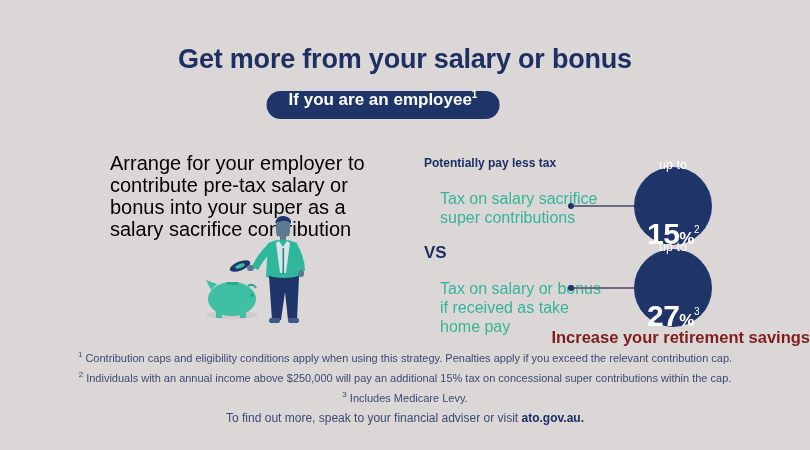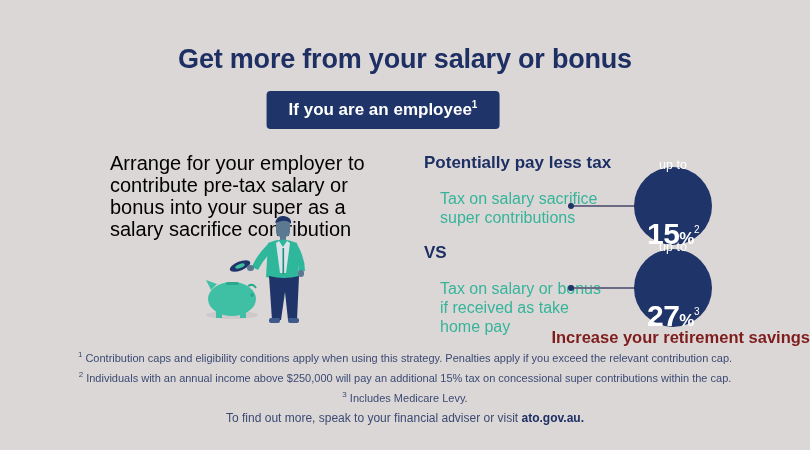--- a/index.html
+++ b/index.html
@@ -35,22 +35,22 @@
   }
   .employee-pill {
     position: absolute;
     top: 91px;
     left: 50%;
     transform: translateX(-50%);
     background: #1f3468;
     color: #ffffff;
     font-size: 17px;
     font-weight: bold;
-    padding: 10px 22px 11px 22px;
-    border-radius: 4px;
+    padding: 0 22px 11px 22px;
+    border-radius: 16px;
     white-space: nowrap;
     line-height: 1;
   }
   .employee-pill sup {
     font-size: 10px;
     vertical-align: super;
     line-height: 0;
   }
 
   
@@ -73,21 +73,21 @@
   }
 
   
   .right-col {
     position: absolute;
     left: 424px;
     top: 153px;
     width: 200px;
   }
   .rc-heading {
-    font-size: 17px;
+    font-size: 12px;
     font-weight: bold;
     color: #1d2f63;
     margin: 0 0 12px 0;
     line-height: 20px;
   }
   .rc-green {
     font-size: 16px;
     line-height: 19px;
     color: #35b49a;
     margin: 16px;

